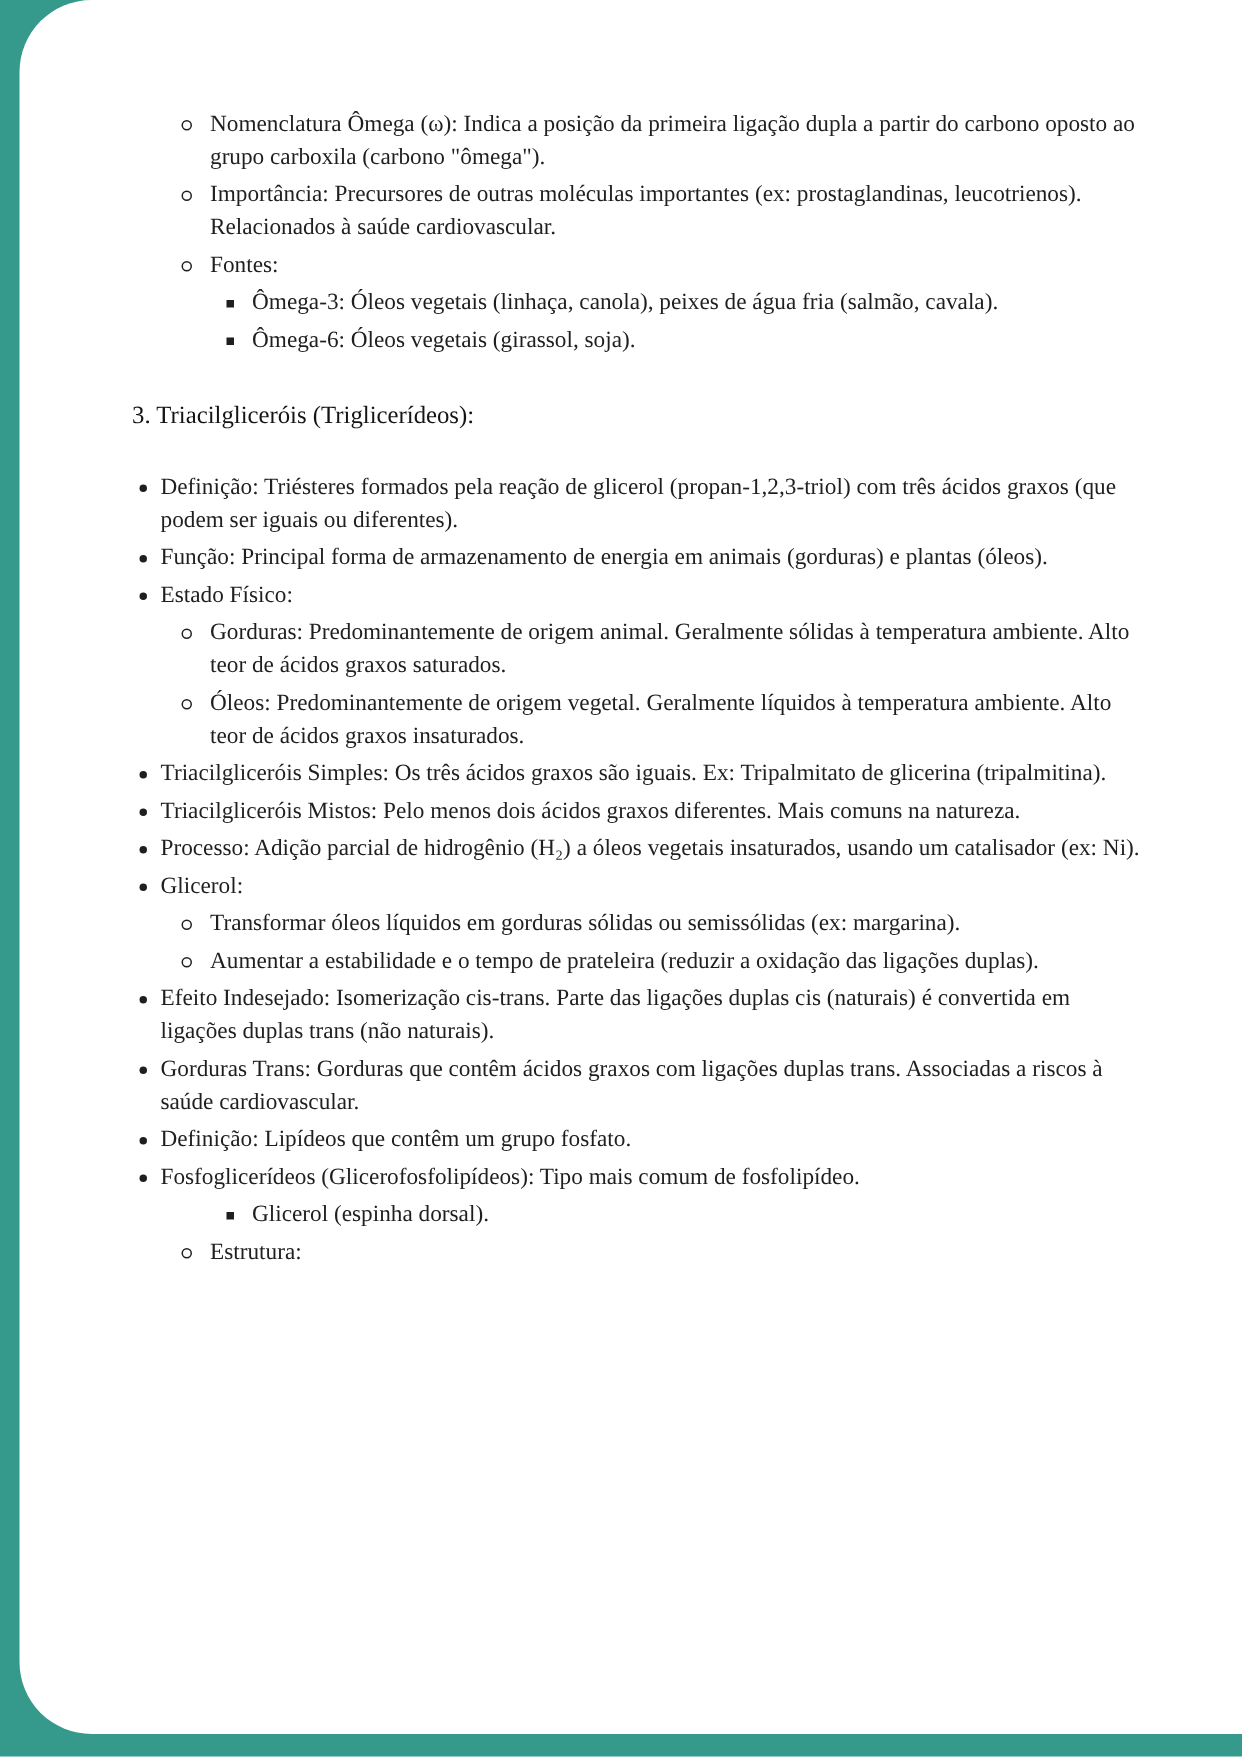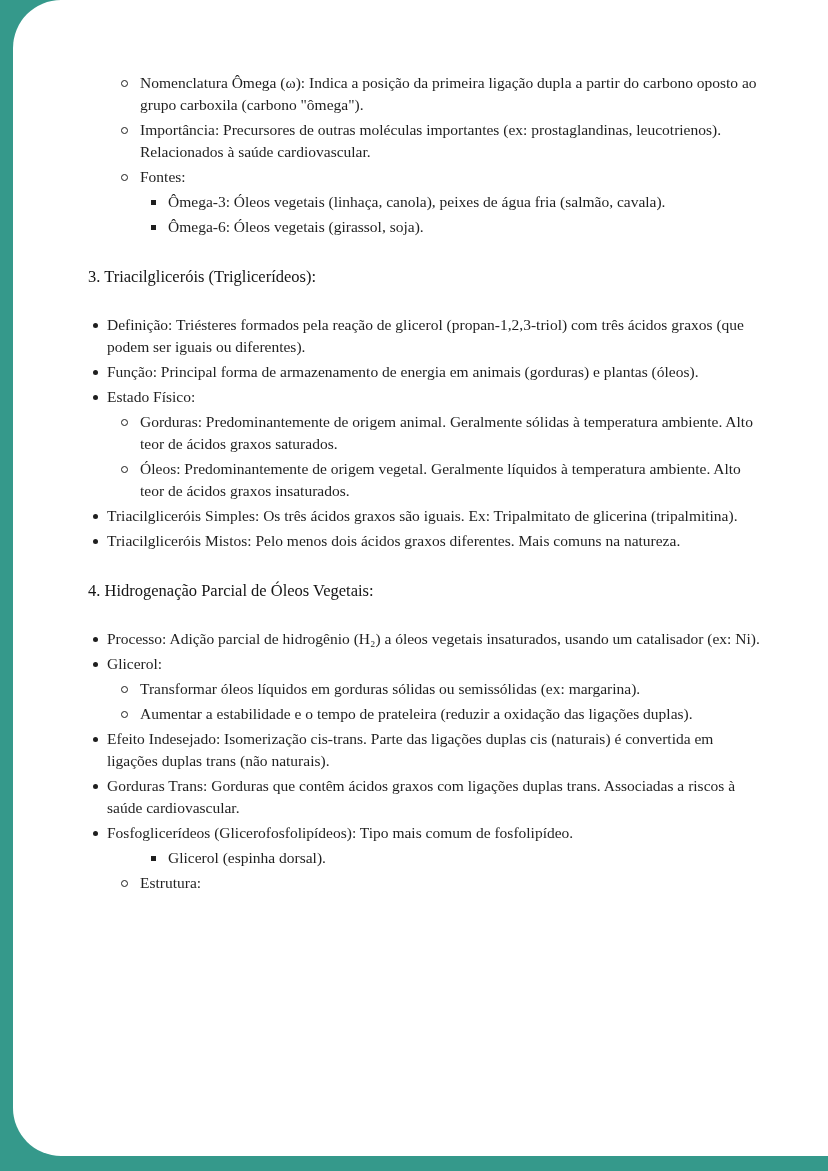--- a/index.html
+++ b/index.html
@@ -84,30 +84,30 @@
         <div class="li lv1">Definição: Triésteres formados pela reação de glicerol (propan-1,2,3-triol) com três ácidos graxos (que podem ser iguais ou diferentes).</div>
         <div class="li lv1">Função: Principal forma de armazenamento de energia em animais (gorduras) e plantas (óleos).</div>
         <div class="li lv1">Estado Físico:</div>
         <div class="li lv2">Gorduras: Predominantemente de origem animal. Geralmente sólidas à temperatura ambiente. Alto teor de ácidos graxos saturados.</div>
         <div class="li lv2">Óleos: Predominantemente de origem vegetal. Geralmente líquidos à temperatura ambiente. Alto teor de ácidos graxos insaturados.</div>
         <div class="li lv1">Triacilgliceróis Simples: Os três ácidos graxos são iguais. Ex: Tripalmitato de glicerina (tripalmitina).</div>
         <div class="li lv1">Triacilgliceróis Mistos: Pelo menos dois ácidos graxos diferentes. Mais comuns na natureza.</div>
       </div>
 
       <div>
-        <div class="heading">4. Hidrogenação Parcial de Óleos Vegetais:</div>
         <div class="li lv1">Processo: Adição parcial de hidrogênio (H₂) a óleos vegetais insaturados, usando um catalisador (ex: Ni).</div>
         <div class="li lv1">Glicerol:</div>
         <div class="li lv2">Transformar óleos líquidos em gorduras sólidas ou semissólidas (ex: margarina).</div>
         <div class="li lv2">Aumentar a estabilidade e o tempo de prateleira (reduzir a oxidação das ligações duplas).</div>
         <div class="li lv1">Efeito Indesejado: Isomerização cis-trans. Parte das ligações duplas cis (naturais) é convertida em ligações duplas trans (não naturais).</div>
         <div class="li lv1">Gorduras Trans: Gorduras que contêm ácidos graxos com ligações duplas trans. Associadas a riscos à saúde cardiovascular.</div>
       </div>
 
       <div>
+        <div class="li lv1">Definição: Lipídeos que contêm um grupo fosfato.</div>
         <div class="li lv1">Fosfoglicerídeos (Glicerofosfolipídeos): Tipo mais comum de fosfolipídeo.</div>
         <div class="li lv3">Glicerol (espinha dorsal).</div>
         <div class="li lv2">Estrutura:</div>
       </div>
 
     </div>
   </div>
 </div>
 
 </body></html>

